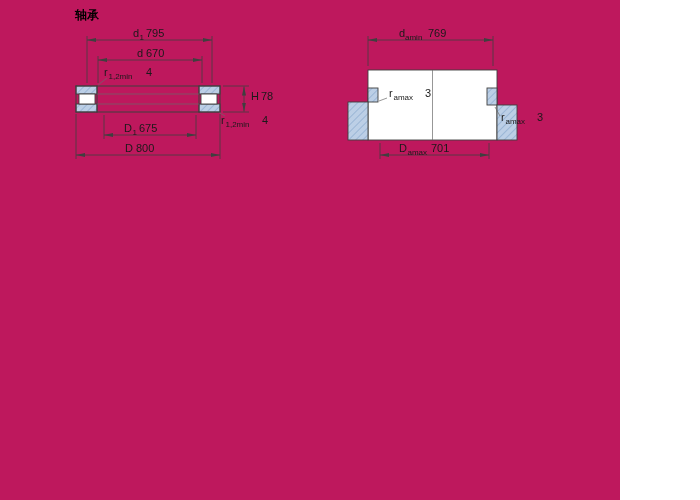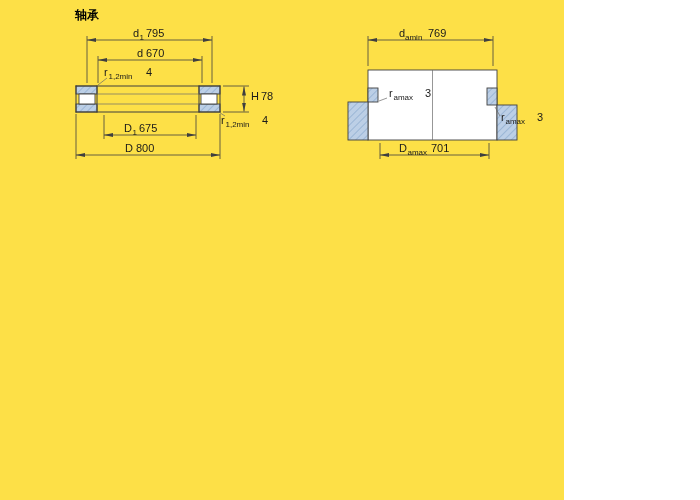--- a/index.html
+++ b/index.html
@@ -1,16 +1,16 @@
 <!DOCTYPE html>
 <html><head>
 <meta charset="utf-8">
 <style>
   html,body{margin:0;padding:0;background:#ffffff;}
-  .canvas{position:relative;width:564px;height:500px;background:#fde047;overflow:hidden;}
+  .canvas{position:relative;width:620px;height:500px;background:#be185d;overflow:hidden;}
   svg{display:block;}
   svg text{font-family:"Liberation Sans","DejaVu Sans",sans-serif;font-size:11px;fill:#1a1a1a;}
   svg text.sub{font-size:8px;}
   svg text.title{font-size:12px;font-weight:bold;fill:#000;}
   .ln{stroke:#3f3f3f;stroke-width:1;fill:none;stroke-linecap:square;}
   .thin{stroke:#6a6a6a;stroke-width:0.7;fill:none;}
   .dim{stroke:#3f3f3f;stroke-width:0.8;fill:none;}
   .hatch{stroke:#3f3f3f;stroke-width:0.9;}
   .whitepart{fill:#ffffff;stroke:#3f3f3f;stroke-width:0.9;}
 </style>

